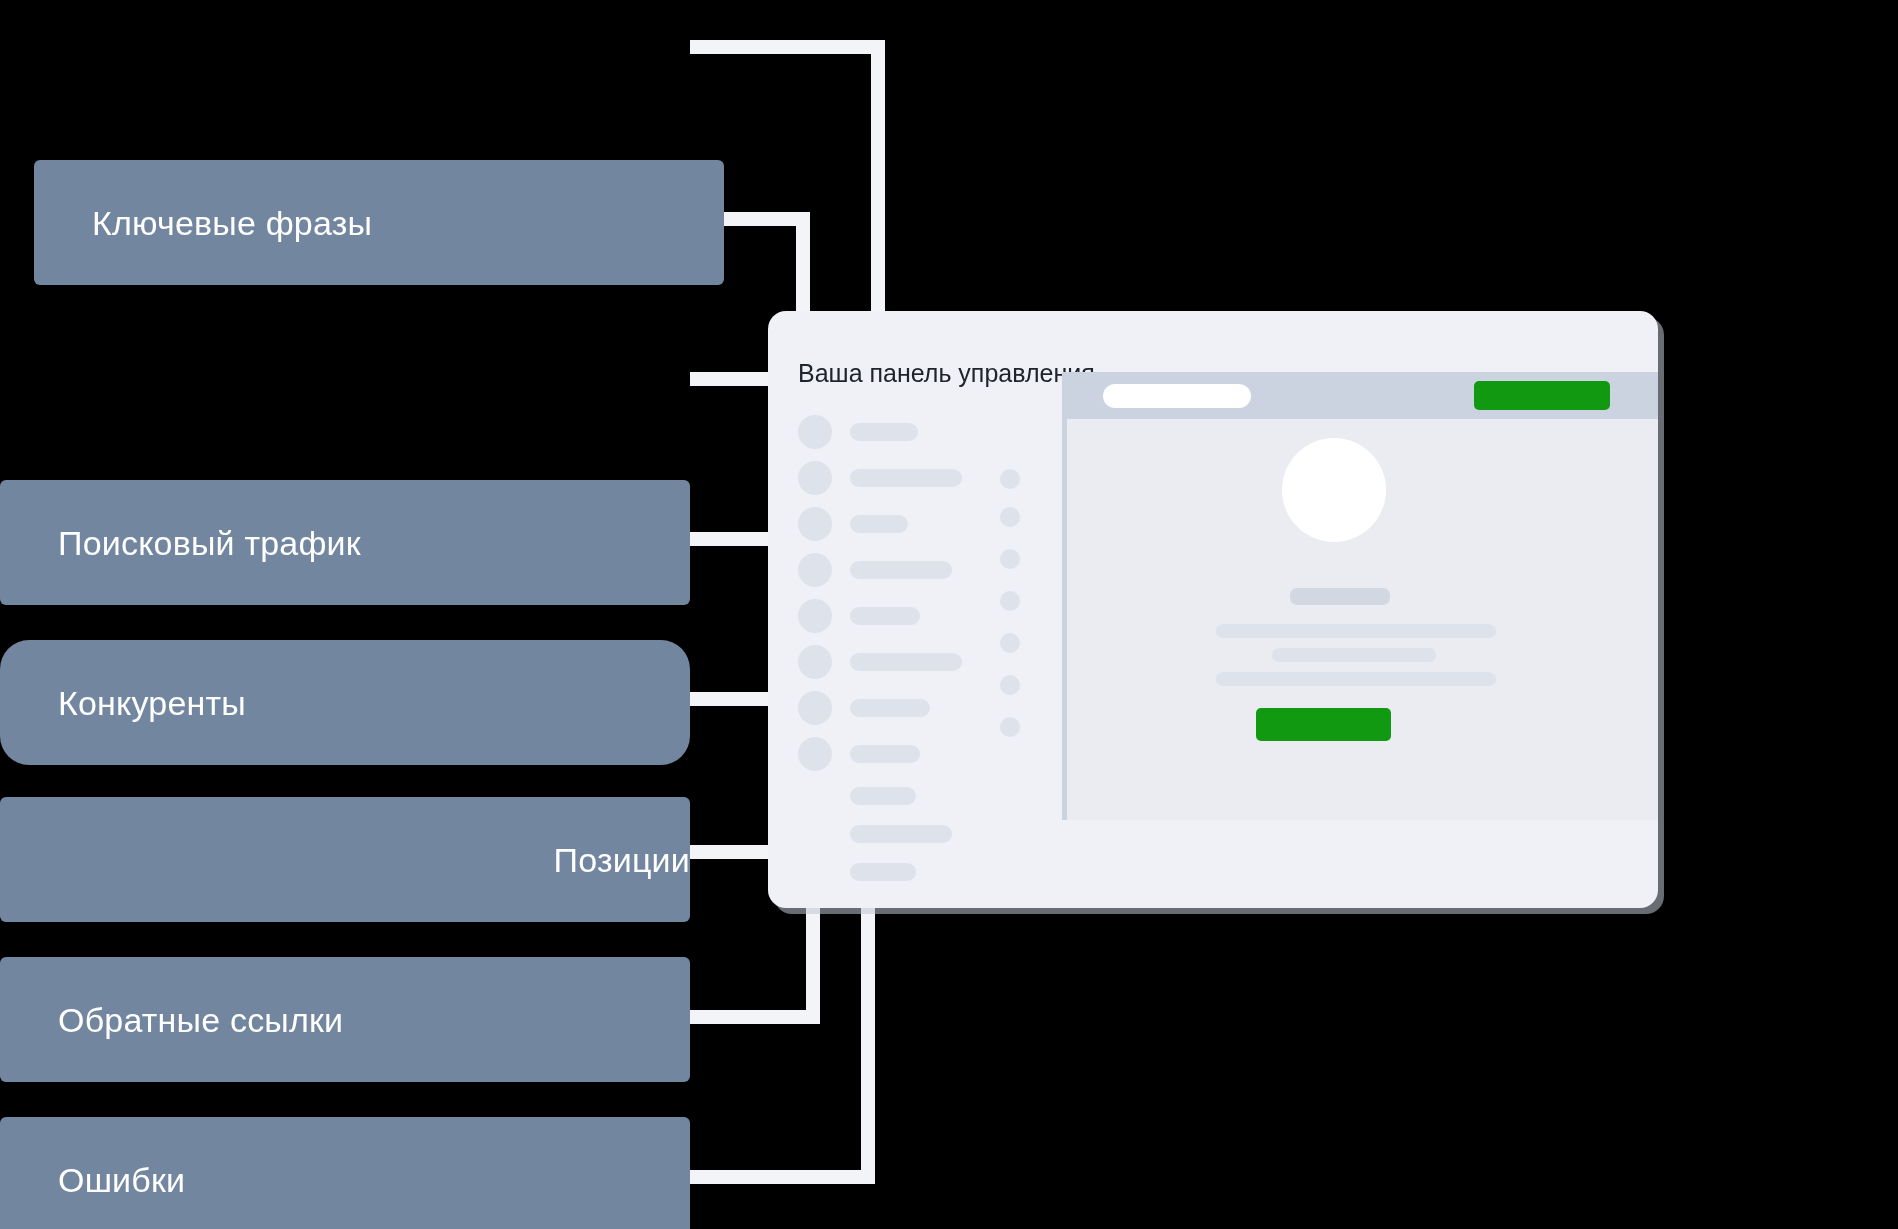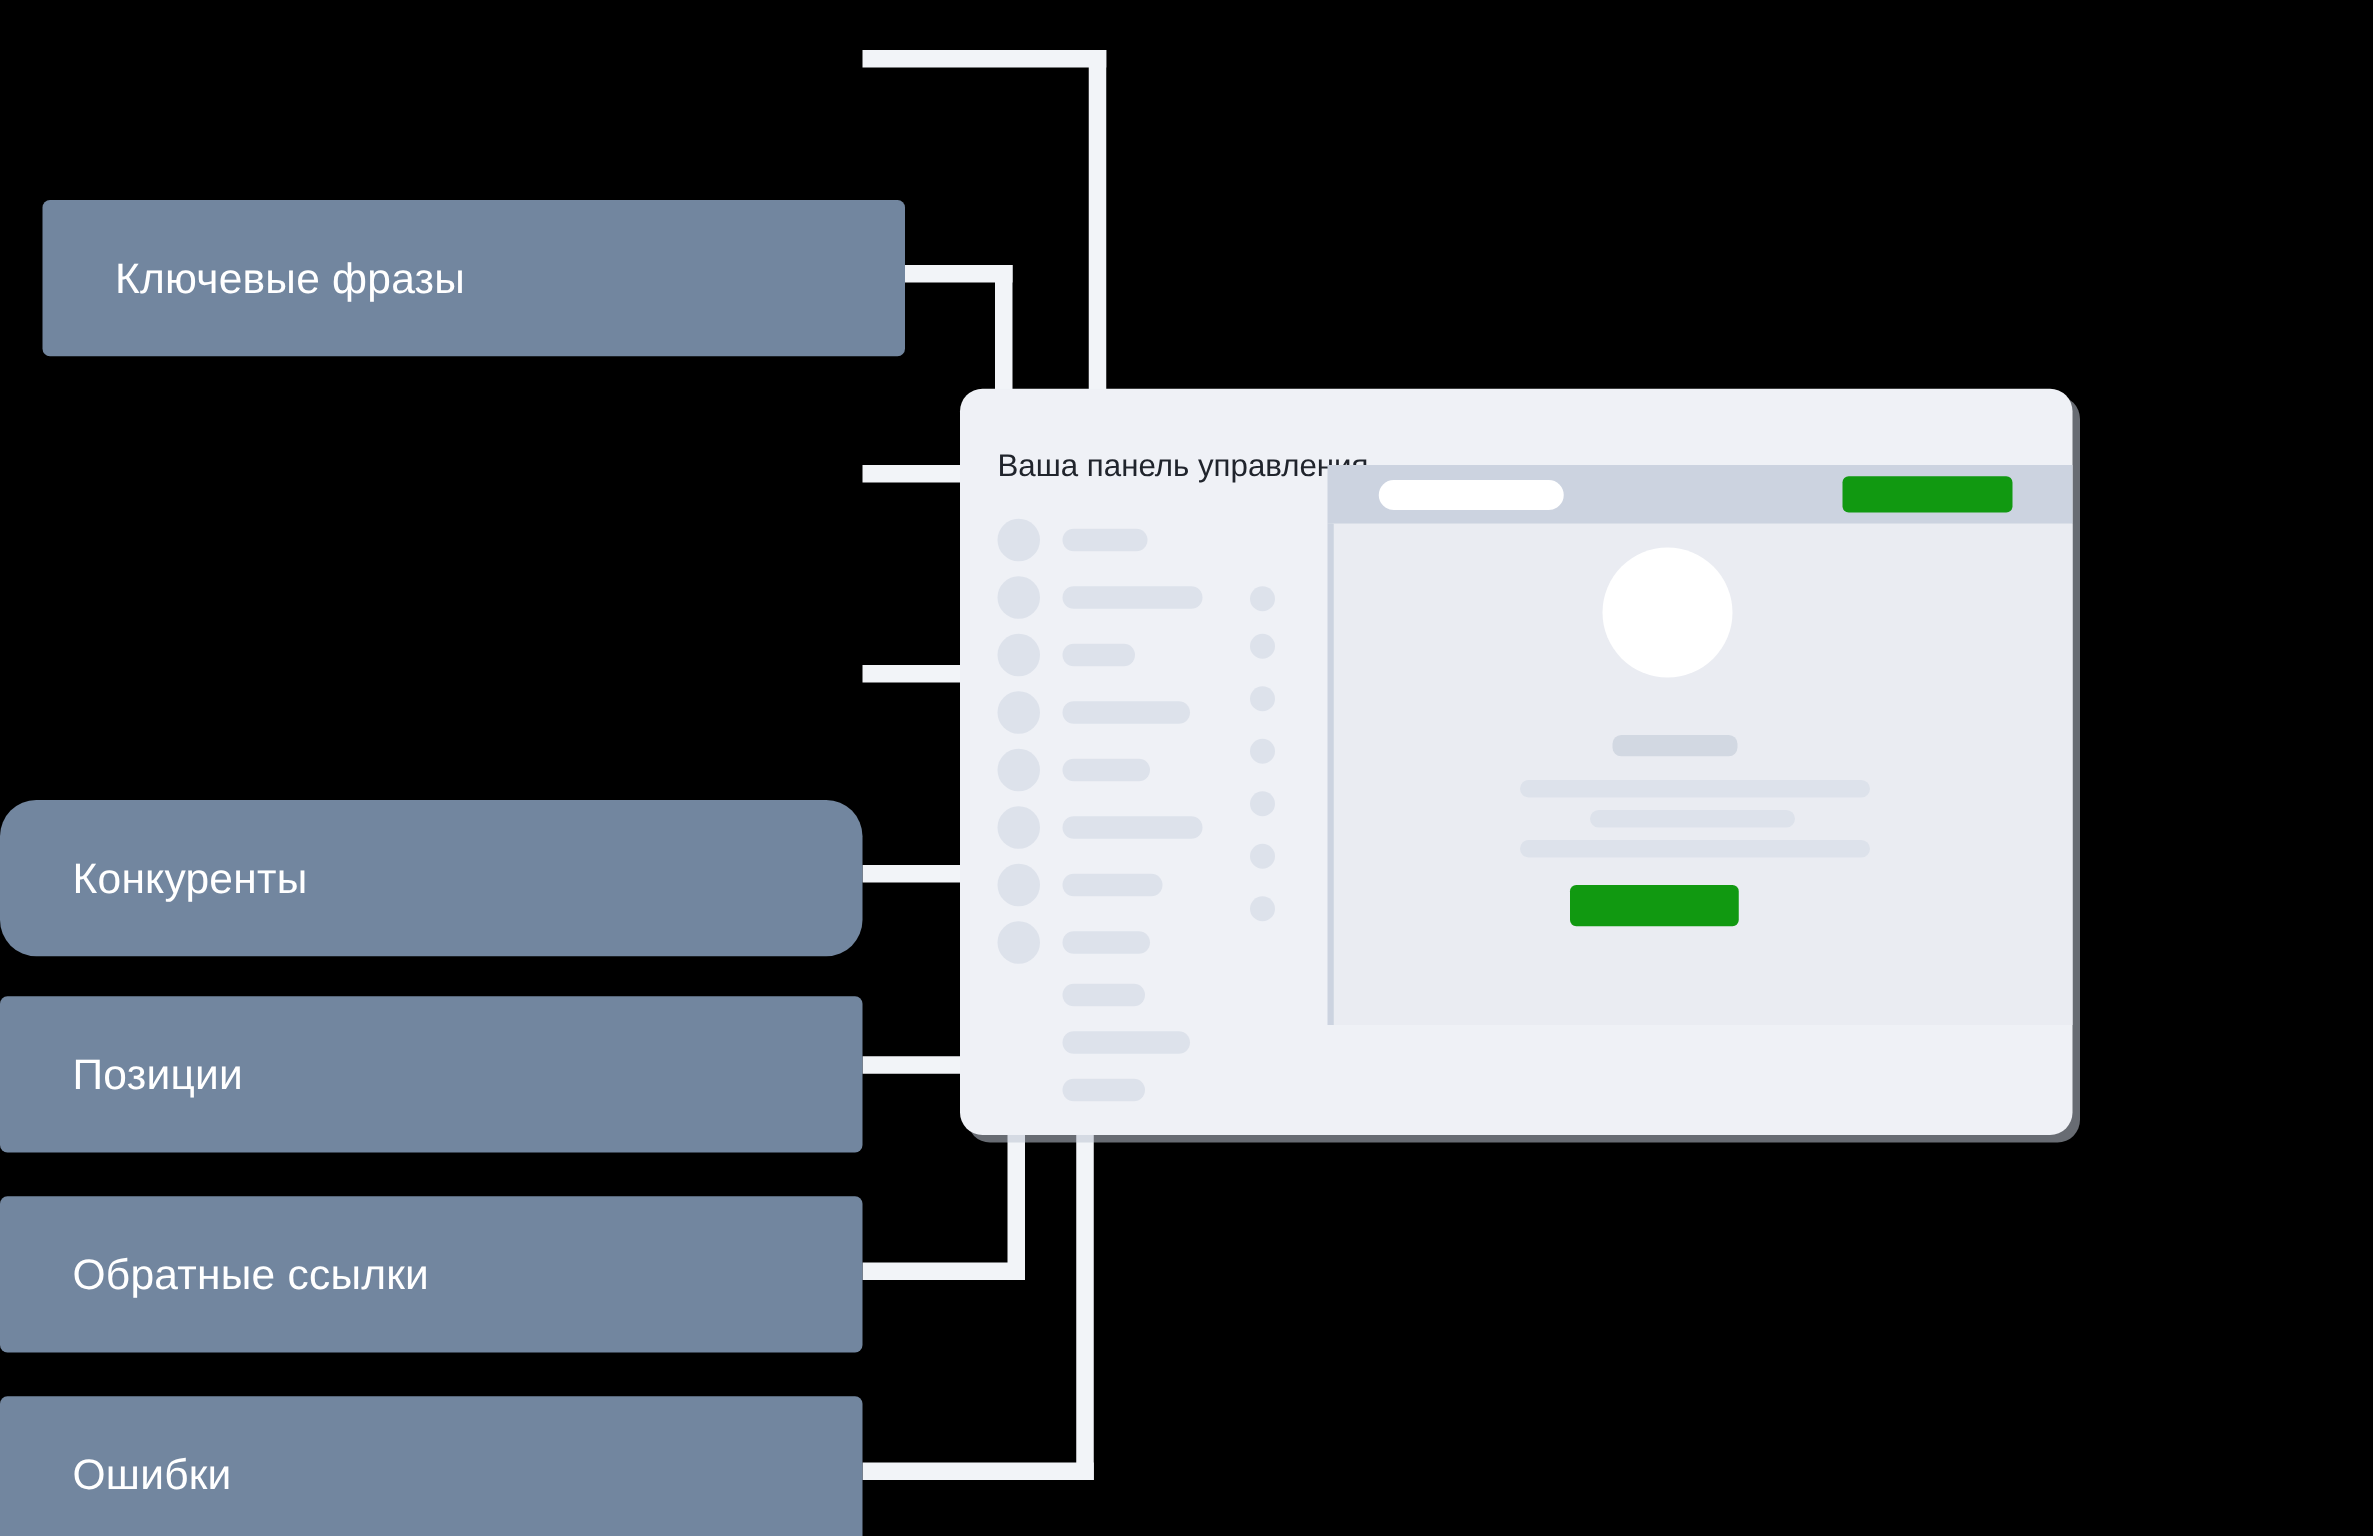--- a/index.html
+++ b/index.html
@@ -164,24 +164,27 @@
 
   <div class="conn" style="left:690px; top:1010px; width:130px; height:14px;"></div>
   <div class="conn" style="left:806px; top:906px; width:14px; height:118px;"></div>
 
   <div class="conn" style="left:690px; top:1170px; width:185px; height:14px;"></div>
   <div class="conn" style="left:861px; top:906px; width:14px; height:278px;"></div>
 
   <div class="chip" style="top:160px;margin-left:34px;">
     <span class="chip-label">Ключевые фразы</span>
   </div>
+  <div class="chip" style="top:480px;">
+    <span class="chip-label">Поисковый трафик</span>
+  </div>
   <div class="chip" style="top:640px;border-radius:29px;">
     <span class="chip-label">Конкуренты</span>
   </div>
-  <div class="chip" style="top:797px;">
+  <div class="chip" style="top:797px;justify-content:flex-end;">
     <span class="chip-label">Позиции</span>
   </div>
   <div class="chip" style="top:957px;">
     <span class="chip-label">Обратные ссылки</span>
   </div>
   <div class="chip" style="top:1117px;">
     <span class="chip-label">Ошибки</span>
   </div>
 
   <div id="card">

